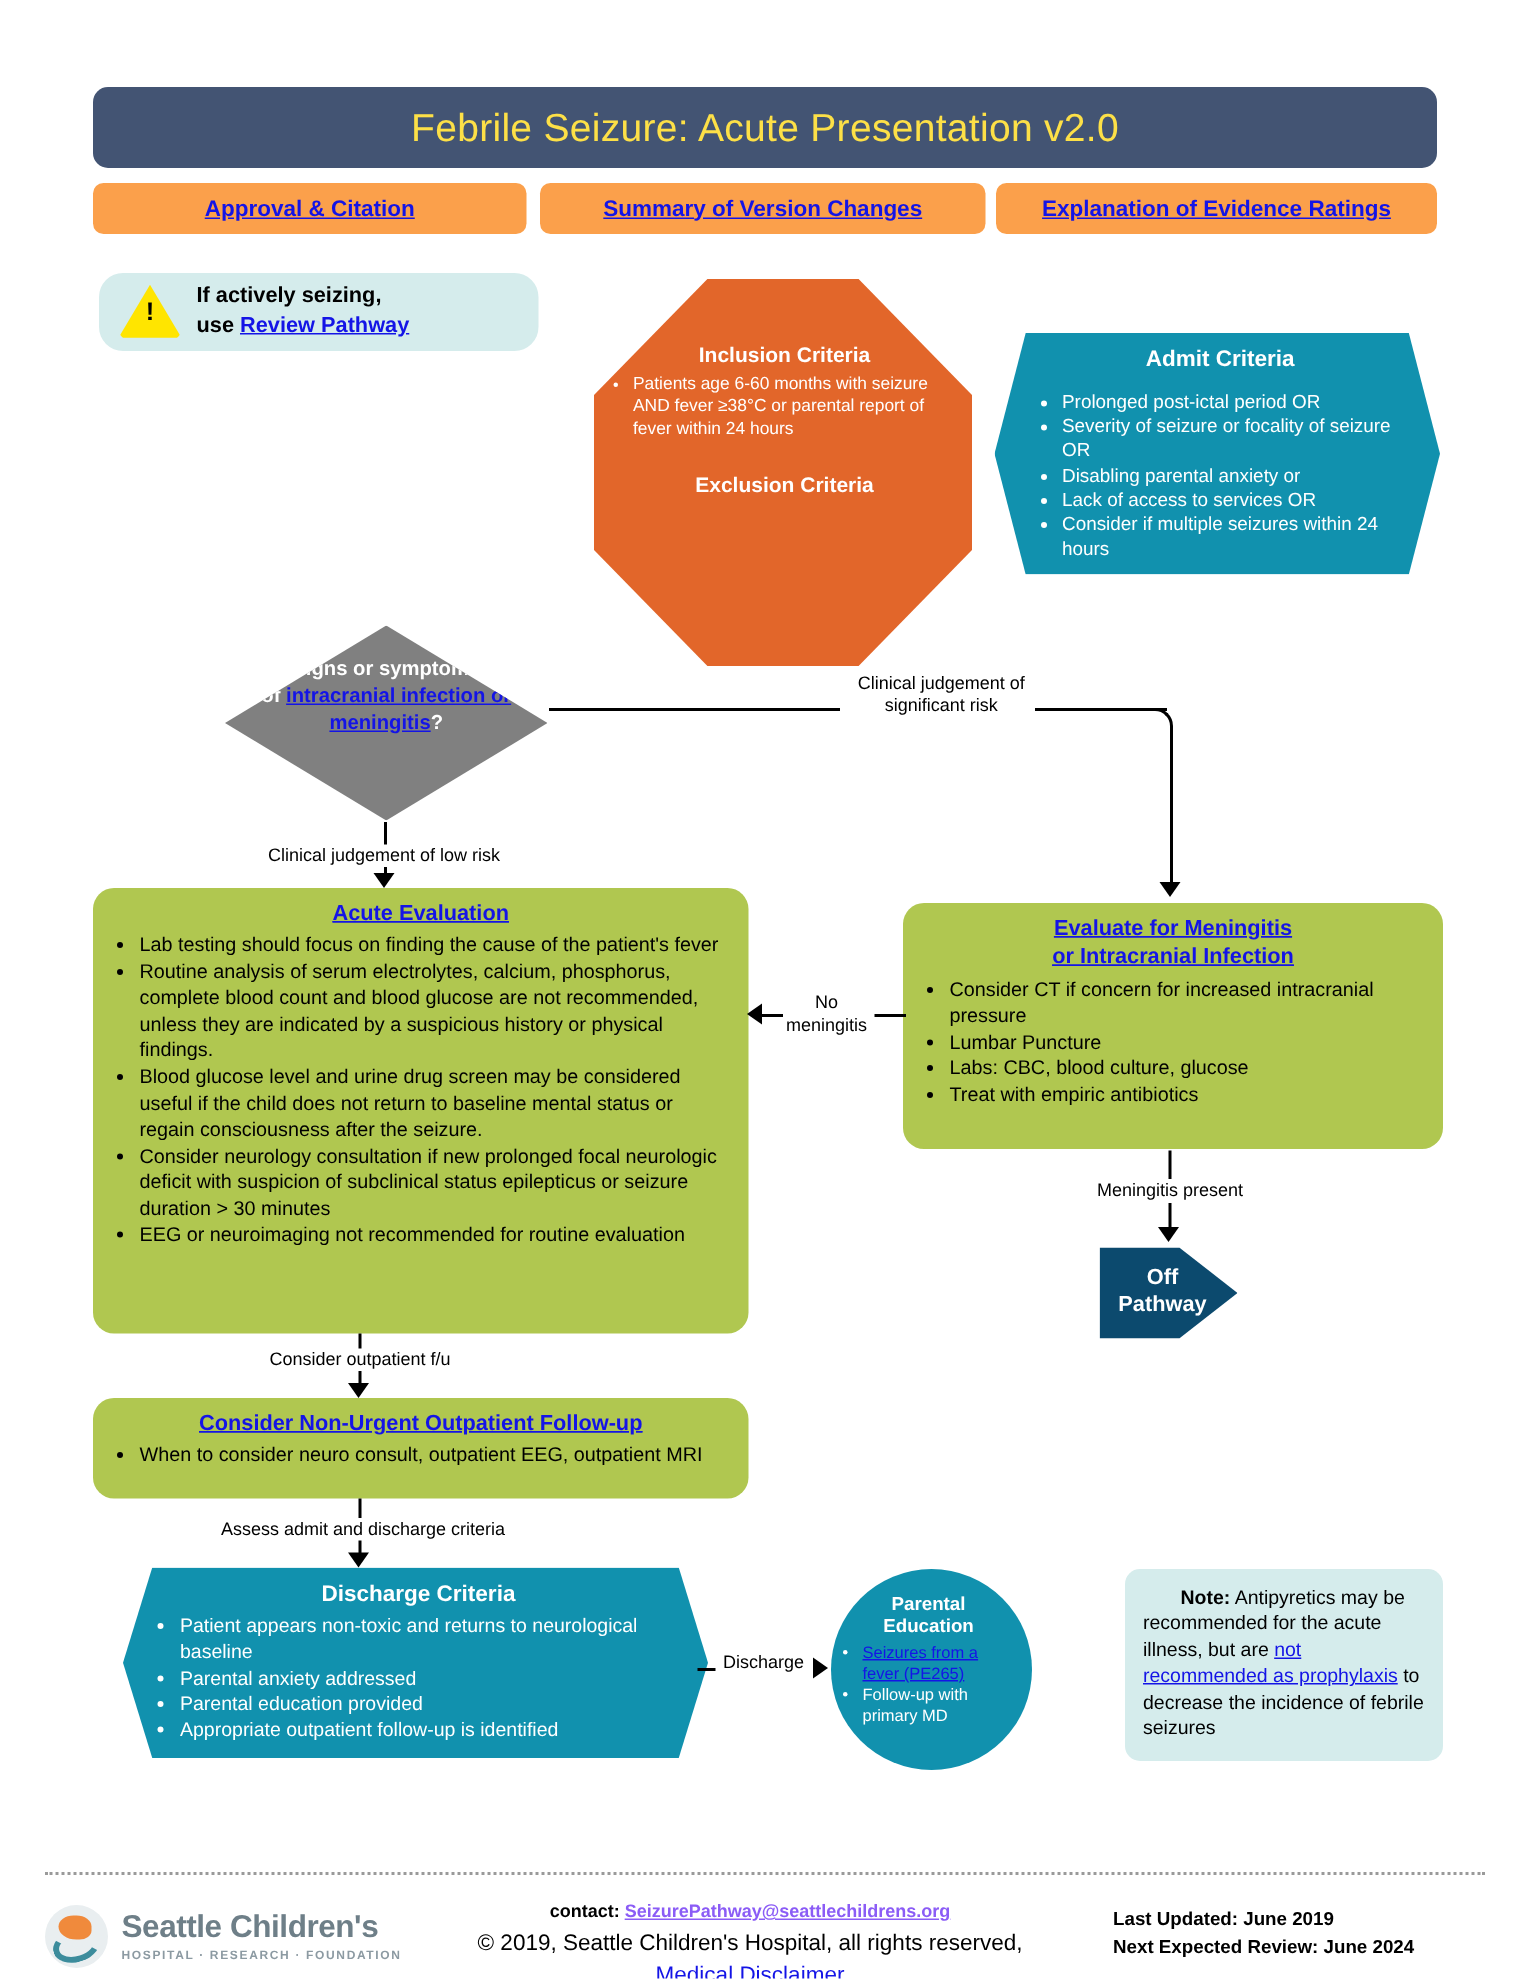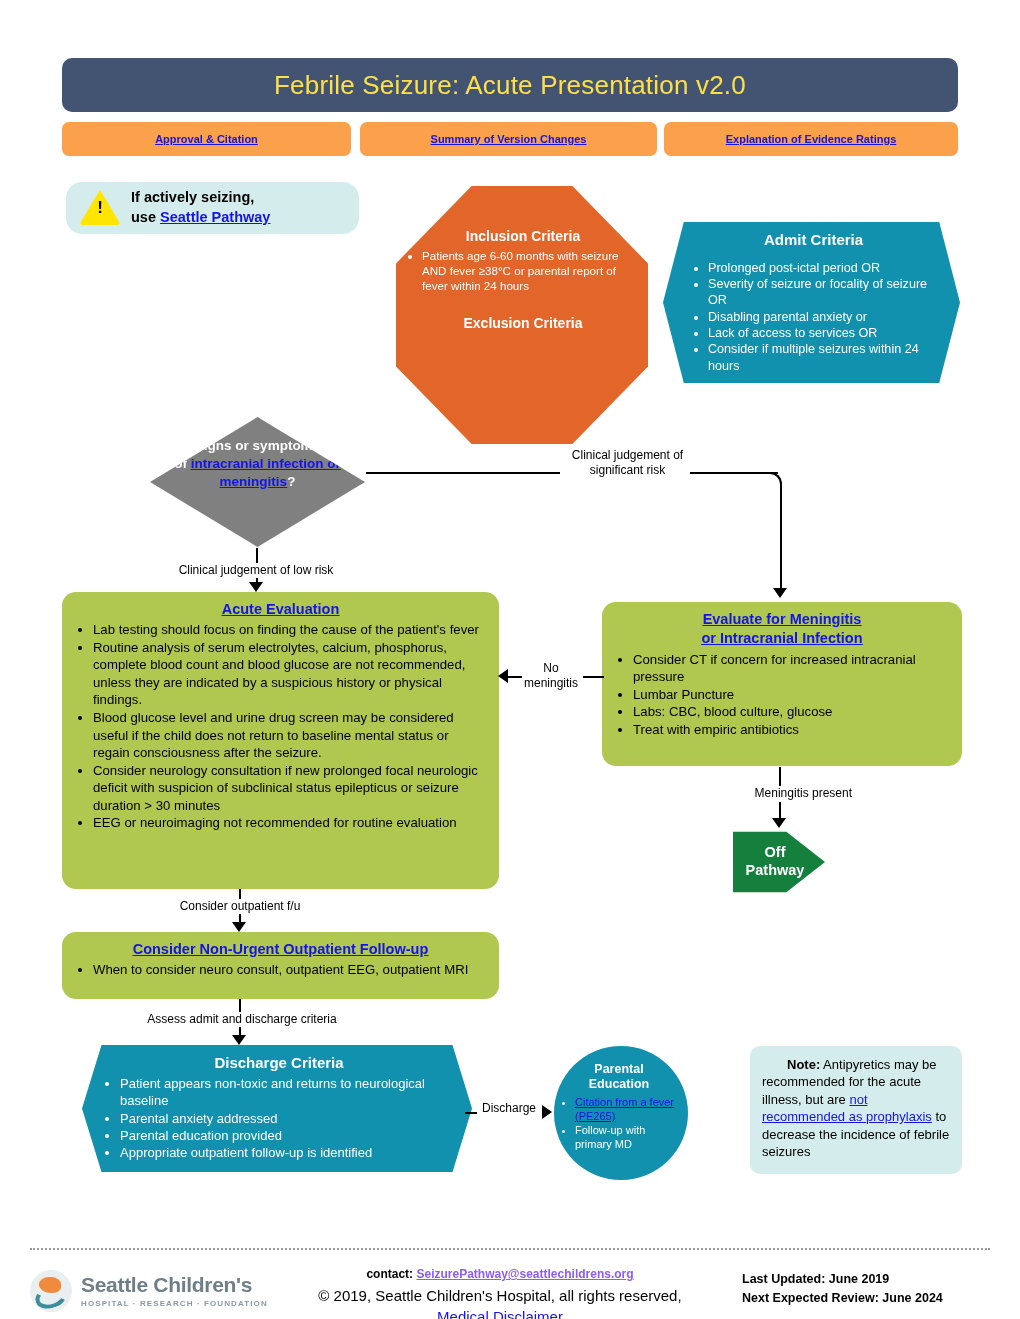--- a/index.html
+++ b/index.html
@@ -25,21 +25,21 @@
   }
   #title-bar .t {
     color: #fde047; font-size: 26px; font-weight: normal;
     letter-spacing: .2px;
   }
   .navbtn {
     height: 34px; background: #FBA04B; border-radius: 7px;
     display: flex; align-items: center; justify-content: center;
   }
   .navbtn span {
-    color: #1414E6; font-size: 11px; font-weight: bold;
+    color: #1414E6; font-size: 15px; font-weight: bold;
     text-decoration: underline;
   }
   #nav1 { left: 62px;  top: 122px; width: 289px; }
   #nav2 { left: 360px; top: 122px; width: 297px; }
   #nav3 { left: 664px; top: 122px; width: 294px; }
 
   
   #warn-box {
     left: 66px; top: 182px; width: 293px; height: 52px;
     background: #D5ECEC; border-radius: 16px;
@@ -114,21 +114,21 @@
   }
   .greenbox ul { margin: 0; padding-left: 19px; }
   .greenbox li { margin-bottom: 0px; }
   #acute-box { left: 62px; top: 592px; width: 437px; height: 297px; }
   #mening-box { left: 602px; top: 602px; width: 360px; height: 164px; }
   #followup-box { left: 62px; top: 932px; width: 437px; height: 67px; }
 
   
   #offpath {
     left: 733px; top: 826px; width: 92px; height: 72px;
-    background: #15803d;
+    background: #0c4a6e;
     clip-path: polygon(0% 8%, 58% 8%, 100% 50%, 58% 92%, 0% 92%);
     border-radius: 6px;
     display: flex; align-items: center; justify-content: center;
   }
   #offpath .t {
     color: #ffffff; font-size: 14.5px; font-weight: bold;
     text-align: center; line-height: 1.22; margin-right: 8px;
   }
 
   
@@ -230,21 +230,21 @@
   <span>Explanation of Evidence Ratings</span>
 </div>
 
 <div class="abs" id="warn-box">
   <div id="warn-tri">
     <div class="tri"></div>
     <div class="bang">!</div>
   </div>
   <div id="warn-text">
     <div>If actively seizing,</div>
-    <div><span>use </span><a href="#">Seattle Pathway</a></div>
+    <div><span>use </span><a href="#">Review Pathway</a></div>
   </div>
 </div>
 
 <div class="abs" id="octagon">
   <div class="hd">Inclusion Criteria</div>
   <ul>
     <li>Patients age 6-60 months with seizure AND fever ≥38°C or parental report of fever within 24 hours</li>
   </ul>
   <div class="hd2">Exclusion Criteria</div>
 </div>
@@ -310,21 +310,21 @@
 </div>
 
 <div class="abs ln hln" style="left:578px; top:676px; width:26px;"></div>
 <div class="lbl" style="left:519px; top:661px; width:64px;">
   <span>No meningitis</span>
 </div>
 <div class="abs ln hln" style="left:508px; top:676px; width:14px;"></div>
 <div class="arrow-l" style="left:498px; top:669px;"></div>
 
 <div class="abs ln vln" style="left:779px; top:767px; height:20px;"></div>
-<div class="lbl" style="left:739px; top:786px; width:116px;text-align:right;">
+<div class="lbl" style="left:722px; top:786px; width:116px;">
   <span>Meningitis present</span>
 </div>
 <div class="abs ln vln" style="left:779px; top:802px; height:22px;"></div>
 <div class="arrow-d" style="left:772px; top:818px;"></div>
 
 <div class="abs" id="offpath">
   <div class="t">
     <span>Off</span><br>
     <span>Pathway</span>
   </div>
@@ -368,21 +368,21 @@
   <span>Discharge</span>
 </div>
 <div class="arrow-r" style="left:542px; top:1105px;"></div>
 
 <div class="abs" id="parental-circle">
   <div class="hd">
     <span>Parental</span><br>
     <span>Education</span>
   </div>
   <ul>
-    <li><a href="#">Citation from a fever (PE265)</a></li>
+    <li><a href="#">Seizures from a fever (PE265)</a></li>
     <li>Follow-up with primary MD</li>
   </ul>
 </div>
 
 <div class="abs" id="note-box">
   <span style="font-weight:bold;margin-left:25px;">Note:</span><span> Antipyretics may be recommended for the acute illness, but are </span><a href="#">not recommended as prophylaxis</a><span> to decrease the incidence of febrile seizures</span>
 </div>
 
 <div class="abs" id="dots"></div>
 

